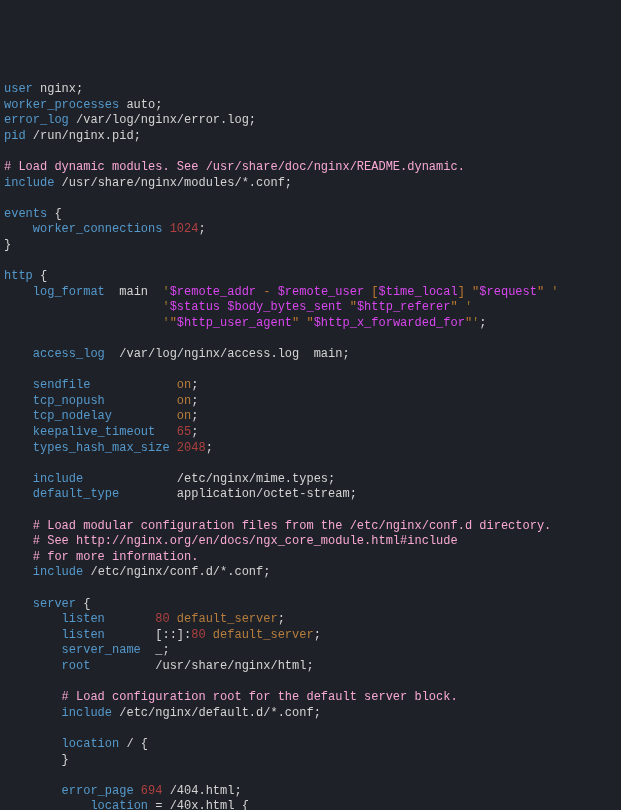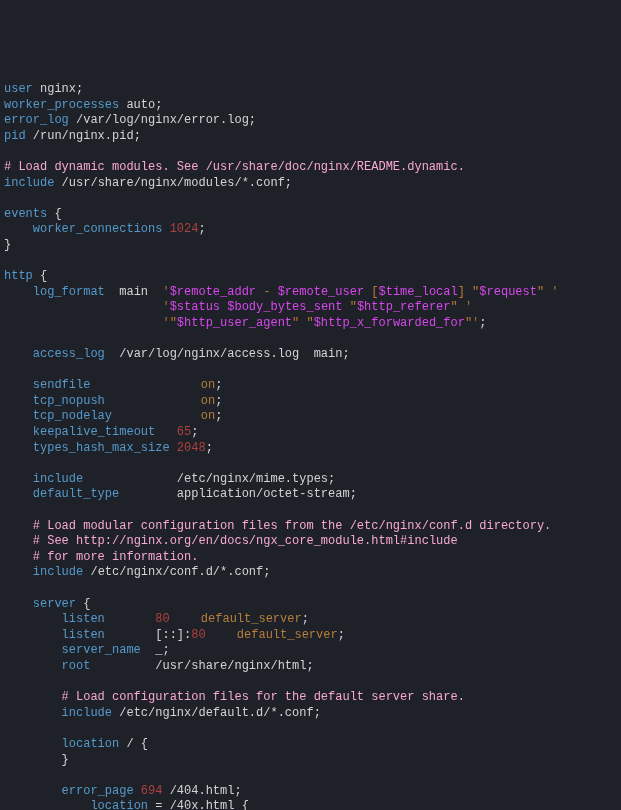--- a/index.html
+++ b/index.html
@@ -12,21 +12,21 @@
     line-height: 1.3;
     white-space: pre;
   }
   .code {
     padding: 4px 4px;
   }
   .kw  { color: #5599cc; }      
   .var { color: #d946ef; text-align: right; }      
   .num { color: #b04040; font-family: Liberation Mono, monospace; }      
   .cmt { color: #f9a8d4; }      
-  .lit { color: #b87d3c; margin-left: 24px; }      
+  .lit { color: #b87d3c; }      
   .c1  { color: #a07828; }      
   .orange { color: #c07830; }
 </style>
 </head>
 <body>
 
 
 
 <div class="code" id="code"><span class="kw">user</span> nginx;
 <span class="kw">worker_processes</span> auto;
@@ -60,21 +60,21 @@
     <span class="cmt"># See http://nginx.org/en/docs/ngx_core_module.html#include</span>
     <span class="cmt"># for more information.</span>
     <span class="kw">include</span> /etc/nginx/conf.d/*.conf;
 
     <span class="kw">server</span> {
         <span class="kw">listen</span>       <span class="num">80</span> <span class="lit">default_server</span>;
         <span class="kw">listen</span>       [::]:<span class="num">80</span> <span class="lit">default_server</span>;
         <span class="kw">server_name</span>  _;
         <span class="kw">root</span>         /usr/share/nginx/html;
 
-        <span class="cmt"># Load configuration files for the default server share.</span>
+        <span class="cmt"># Load configuration root for the default server block.</span>
         <span class="kw">include</span> /etc/nginx/default.d/*.conf;
 
         <span class="kw">location</span> / {
         }
 
         <span class="kw">error_page</span> <span class="num">694</span> /404.html;
             <span class="kw">location</span> = /40x.html {
         }
 
              /50x.html;

